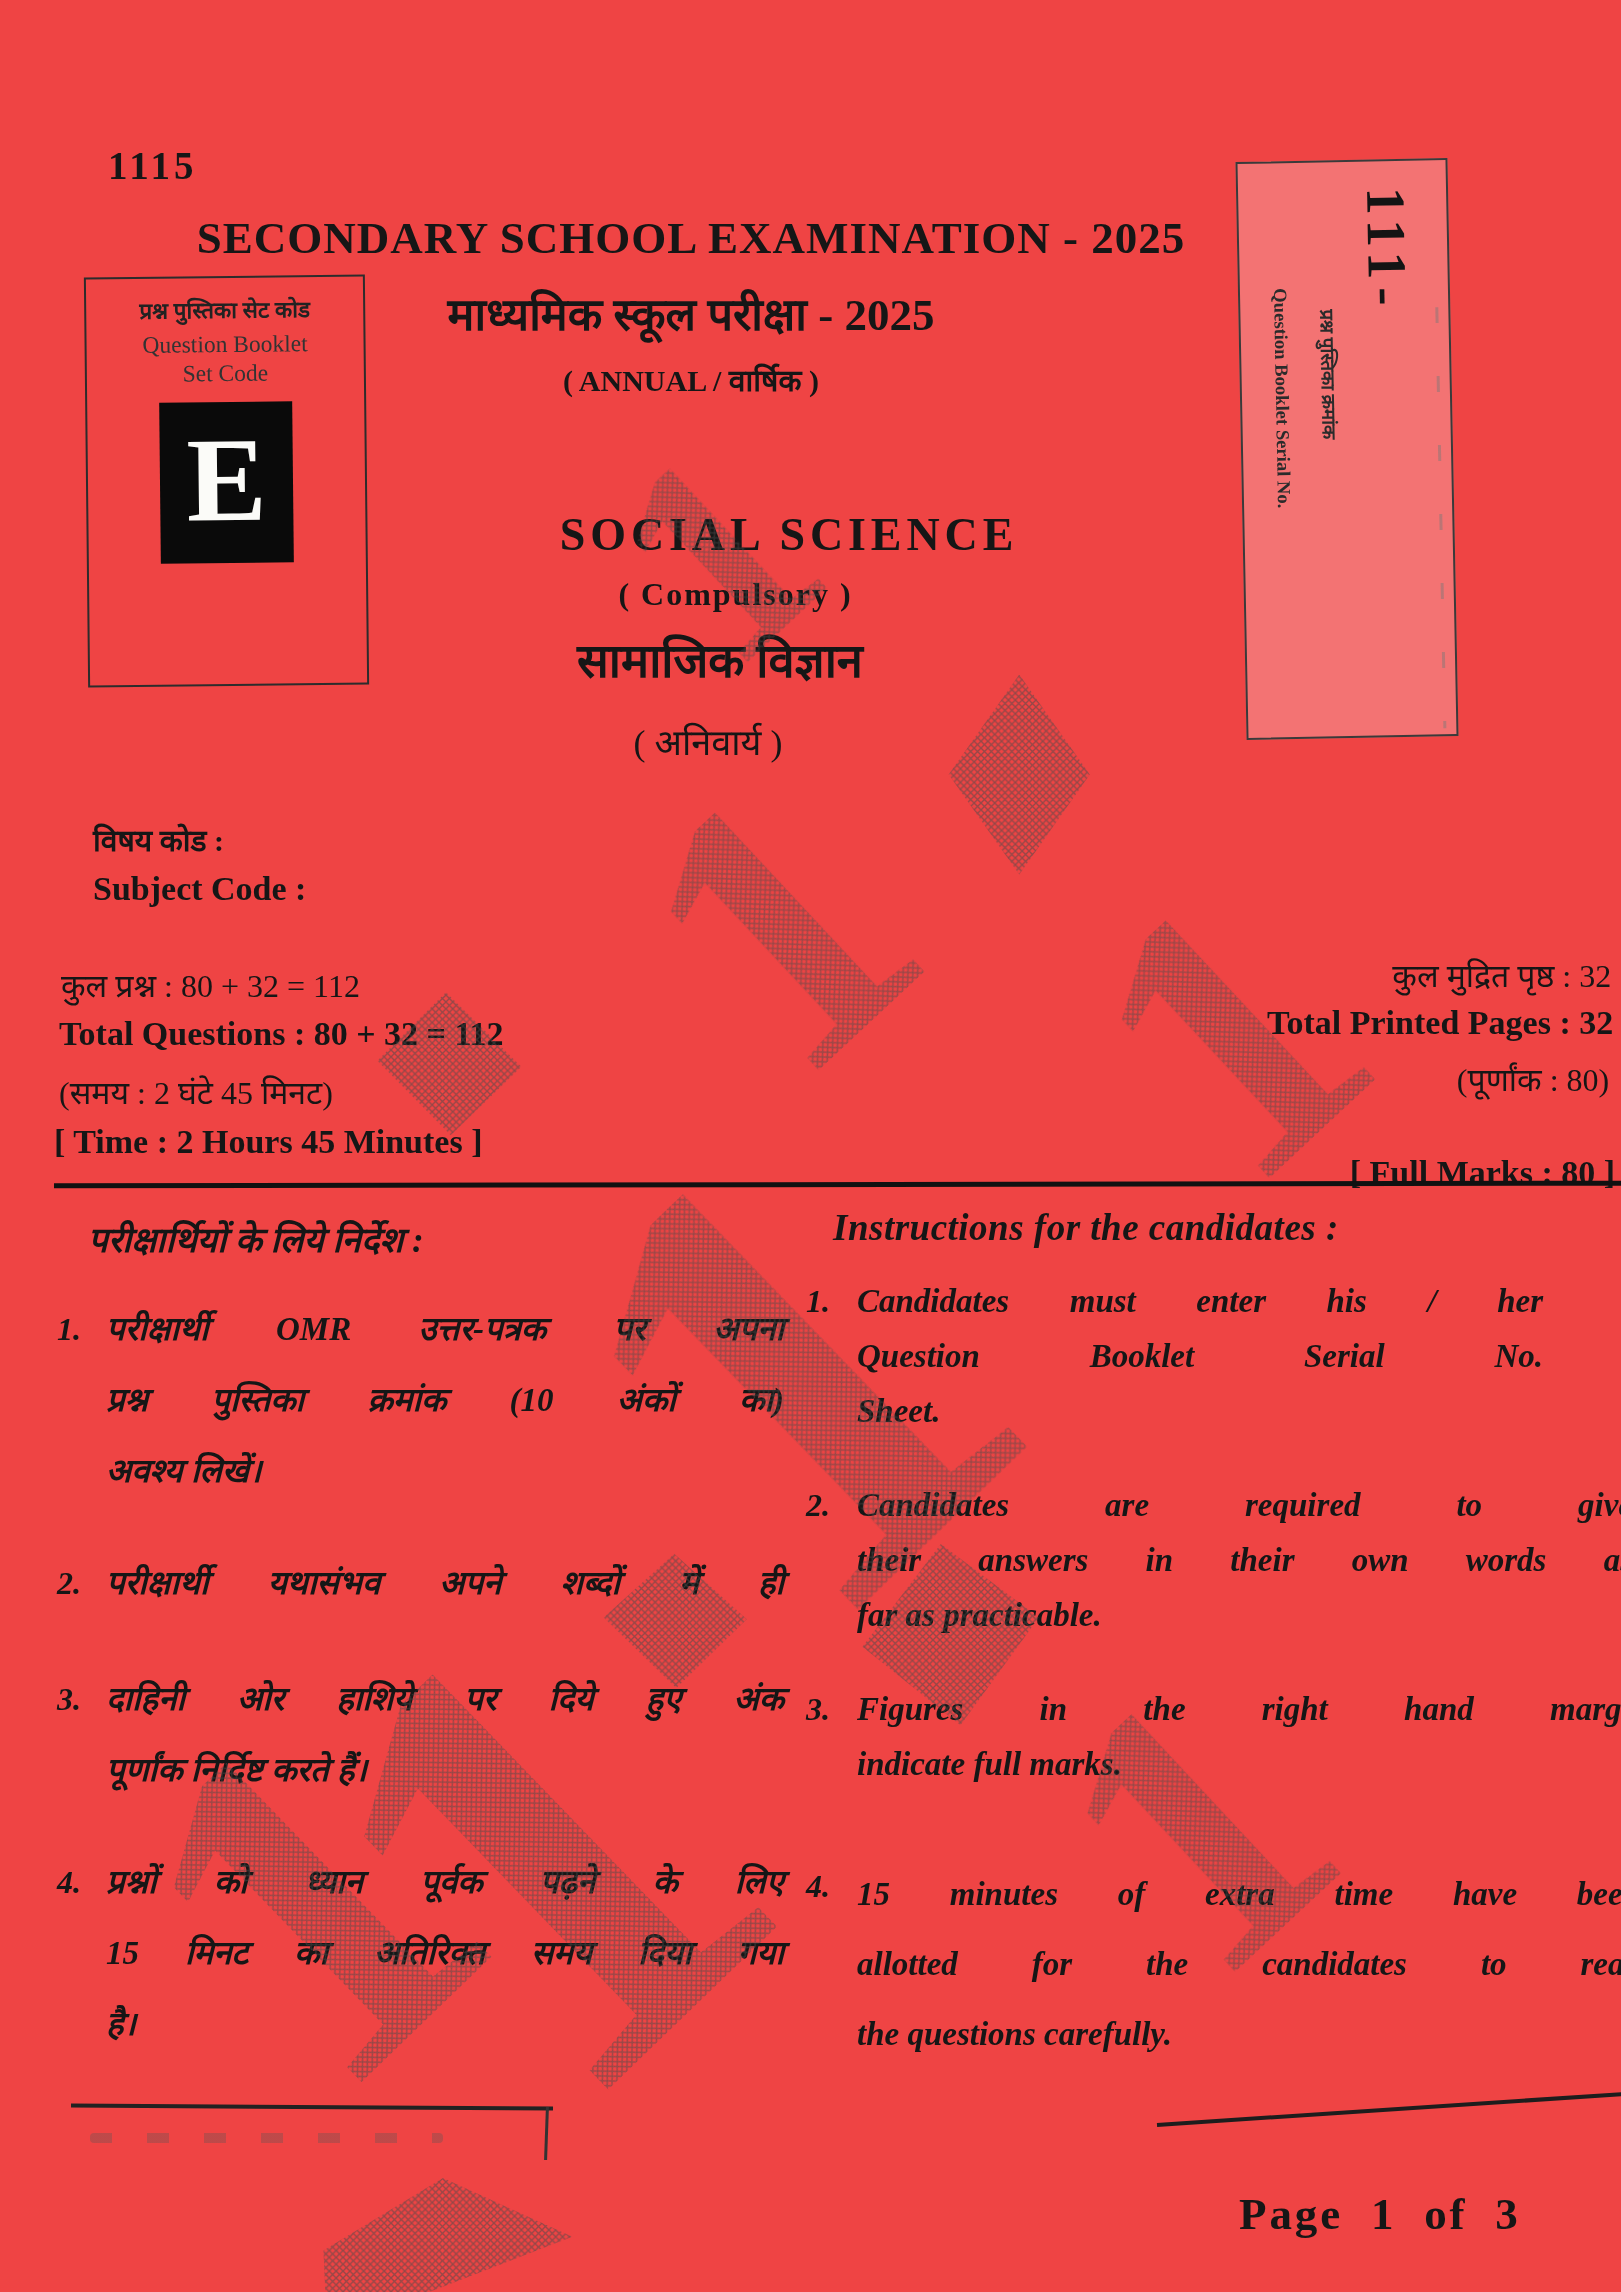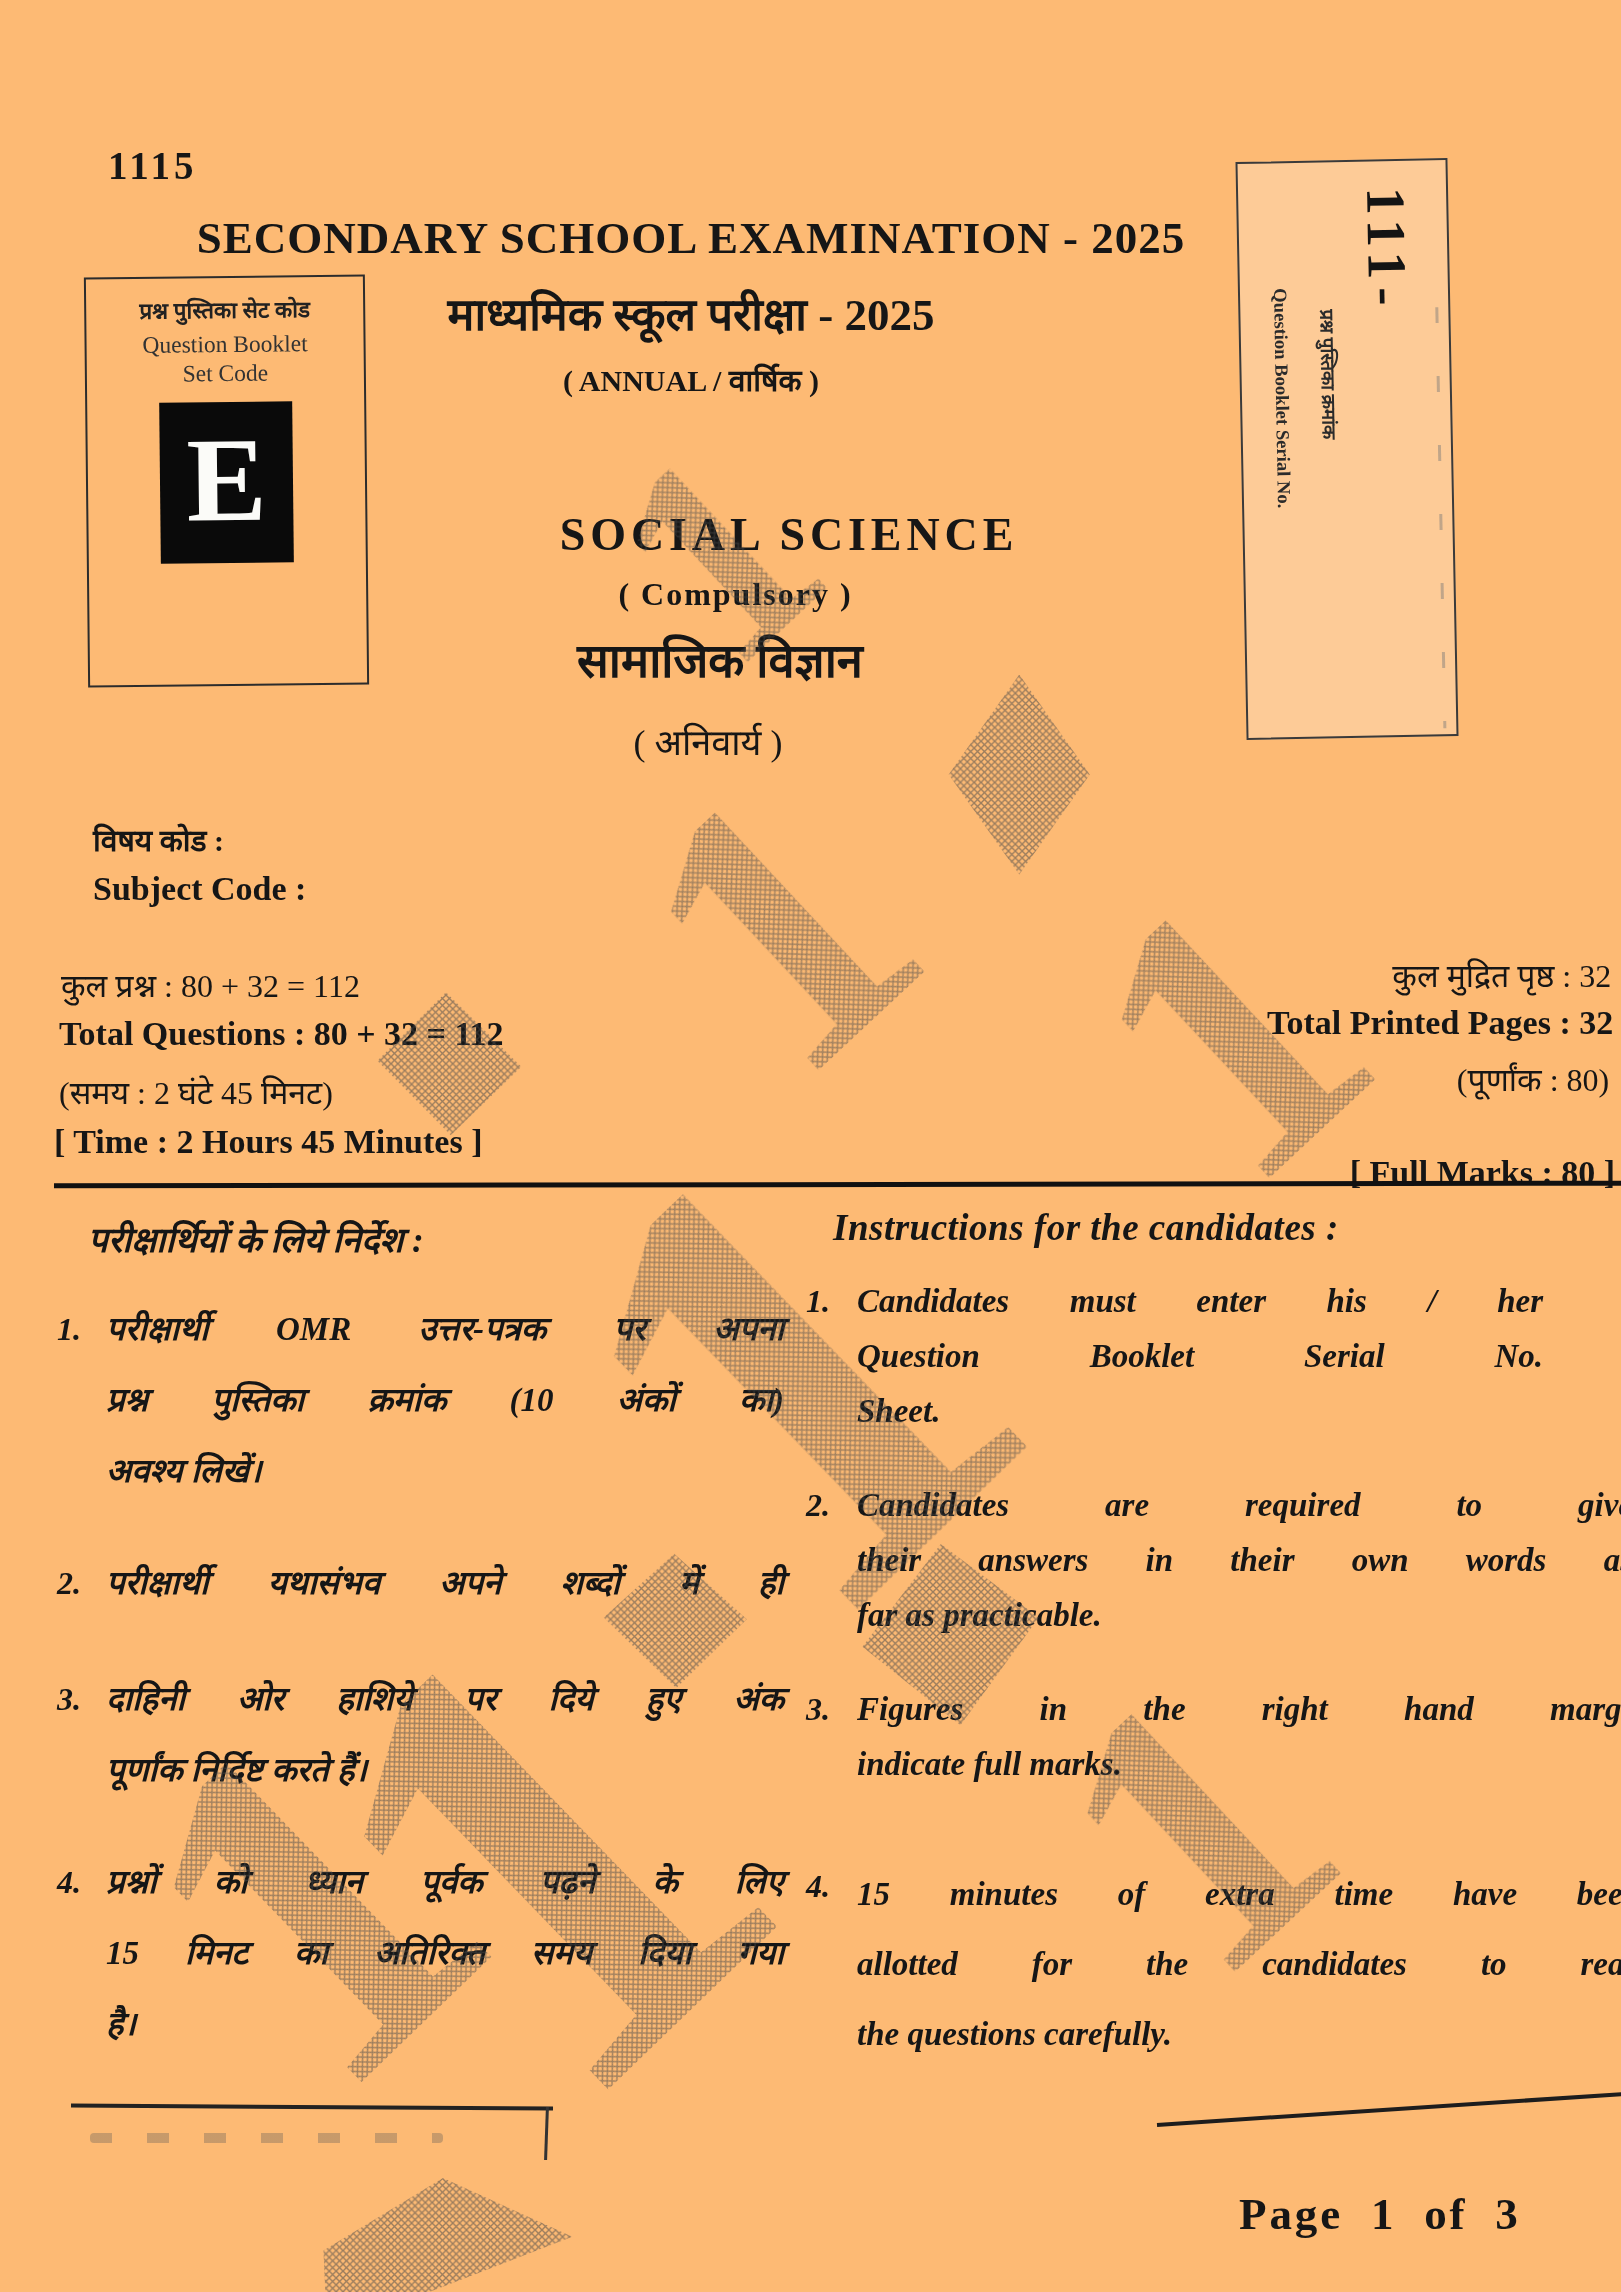--- a/index.html
+++ b/index.html
@@ -1,18 +1,18 @@
 <!DOCTYPE html>
 <html><head>
 <meta charset="utf-8">
 <style>
   html,body{margin:0;padding:0;background:#e8e8e8;}
   .page{
     position:relative;width:1621px;height:2293px;overflow:hidden;
-    background:#fdba74;color:#161616;
+    background:#ef4444;color:#161616;
     font-family:"Liberation Serif",serif;
   }
   .abs{position:absolute;}
   .ctr{text-align:center;}
 
   
   .booklet-code{left:108px;top:143px;font-size:39px;font-weight:bold;letter-spacing:3.9px;}
   .title-en{left:152px;top:212px;width:1078px;font-size:45px;font-weight:bold;letter-spacing:1px;}
   .title-hi{left:152px;top:282px;width:1078px;font-size:45px;font-weight:bold;}
   .session{left:152px;top:359px;width:1078px;font-size:30px;font-weight:bold;}

